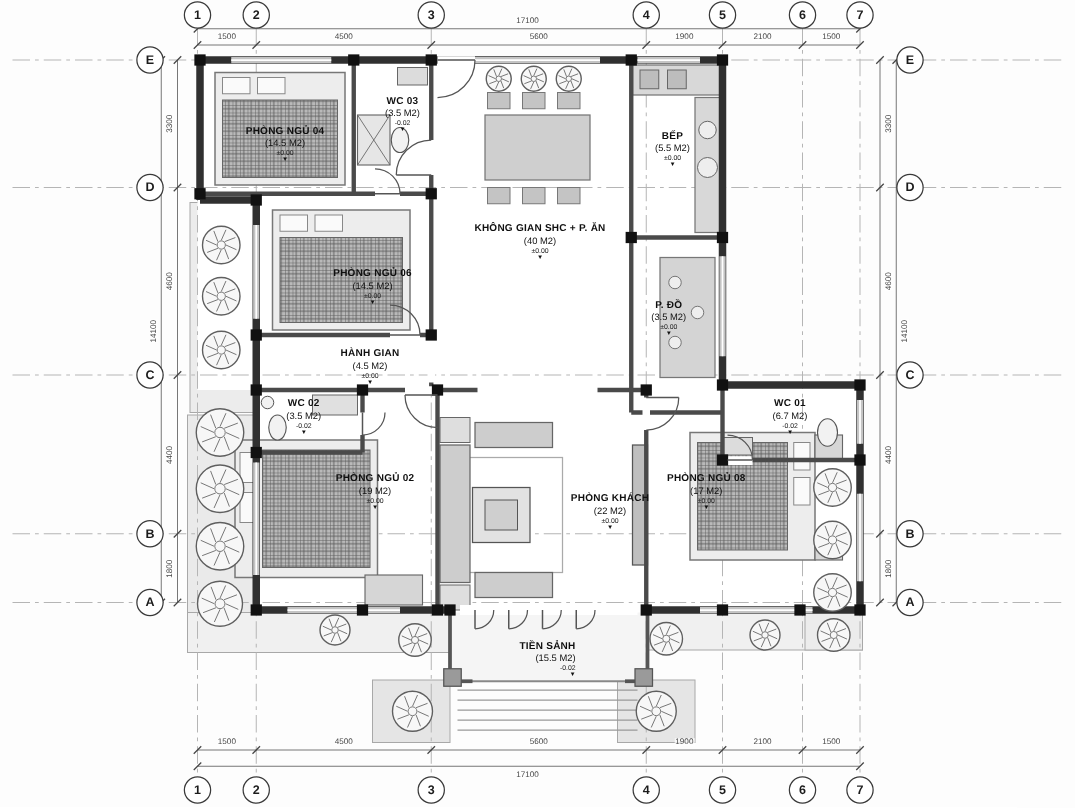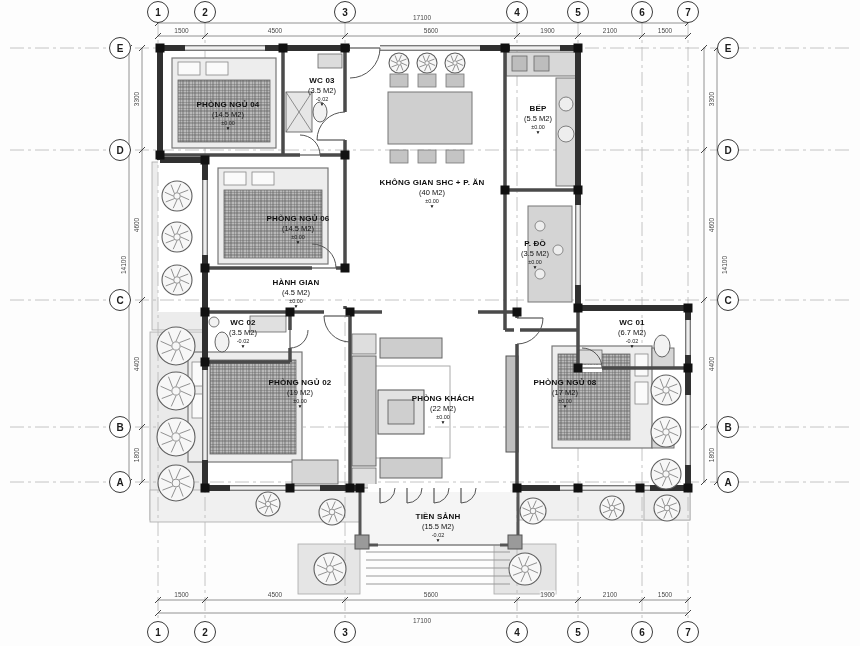--- a/index.html
+++ b/index.html
@@ -509,36 +509,36 @@
   <div class="room" style="left: 243px; top: 318px;">
     <div class="rn">WC 02</div>
     <div class="ra">(3.5 M2)</div>
     <div class="re"><span>-0.02</span><div class="tri">▼</div></div>
   </div>
   <div class="room" style="left: 300px; top: 378px;">
     <div class="rn">PHÒNG NGỦ 02</div>
     <div class="ra">(19 M2)</div>
     <div class="re"><span>±0.00</span><div class="tri">▼</div></div>
   </div>
-  <div class="room" style="left: 443px; top: 394px;">
+  <div class="room" style="left: 488px; top: 394px;">
     <div class="rn">PHÒNG KHÁCH</div>
     <div class="ra">(22 M2)</div>
     <div class="re"><span>±0.00</span><div class="tri">▼</div></div>
   </div>
   <div class="room" style="left: 565px; top: 378px;">
     <div class="rn">PHÒNG NGỦ 08</div>
     <div class="ra">(17 M2)</div>
     <div class="re"><span>±0.00</span><div class="tri">▼</div></div>
   </div>
   <div class="room" style="left: 632px; top: 318px;">
     <div class="rn">WC 01</div>
     <div class="ra">(6.7 M2)</div>
     <div class="re"><span>-0.02</span><div class="tri">▼</div></div>
   </div>
-  <div class="room" style="left: 438px; top: 512px;">
+  <div class="room" style="left: 438px; top: 512px; text-align: right;">
     <div class="rn">TIỀN SẢNH</div>
     <div class="ra">(15.5 M2)</div>
     <div class="re"><span>-0.02</span><div class="tri">▼</div></div>
   </div>
 <div class="bubble" style="left: 158px; top: 12px;">1</div>
     <div class="bubble" style="left: 158px; top: 632px;">1</div>
     <div class="bubble" style="left: 205px; top: 12px;">2</div>
     <div class="bubble" style="left: 205px; top: 632px;">2</div>
     <div class="bubble" style="left: 345px; top: 12px;">3</div>
     <div class="bubble" style="left: 345px; top: 632px;">3</div>

